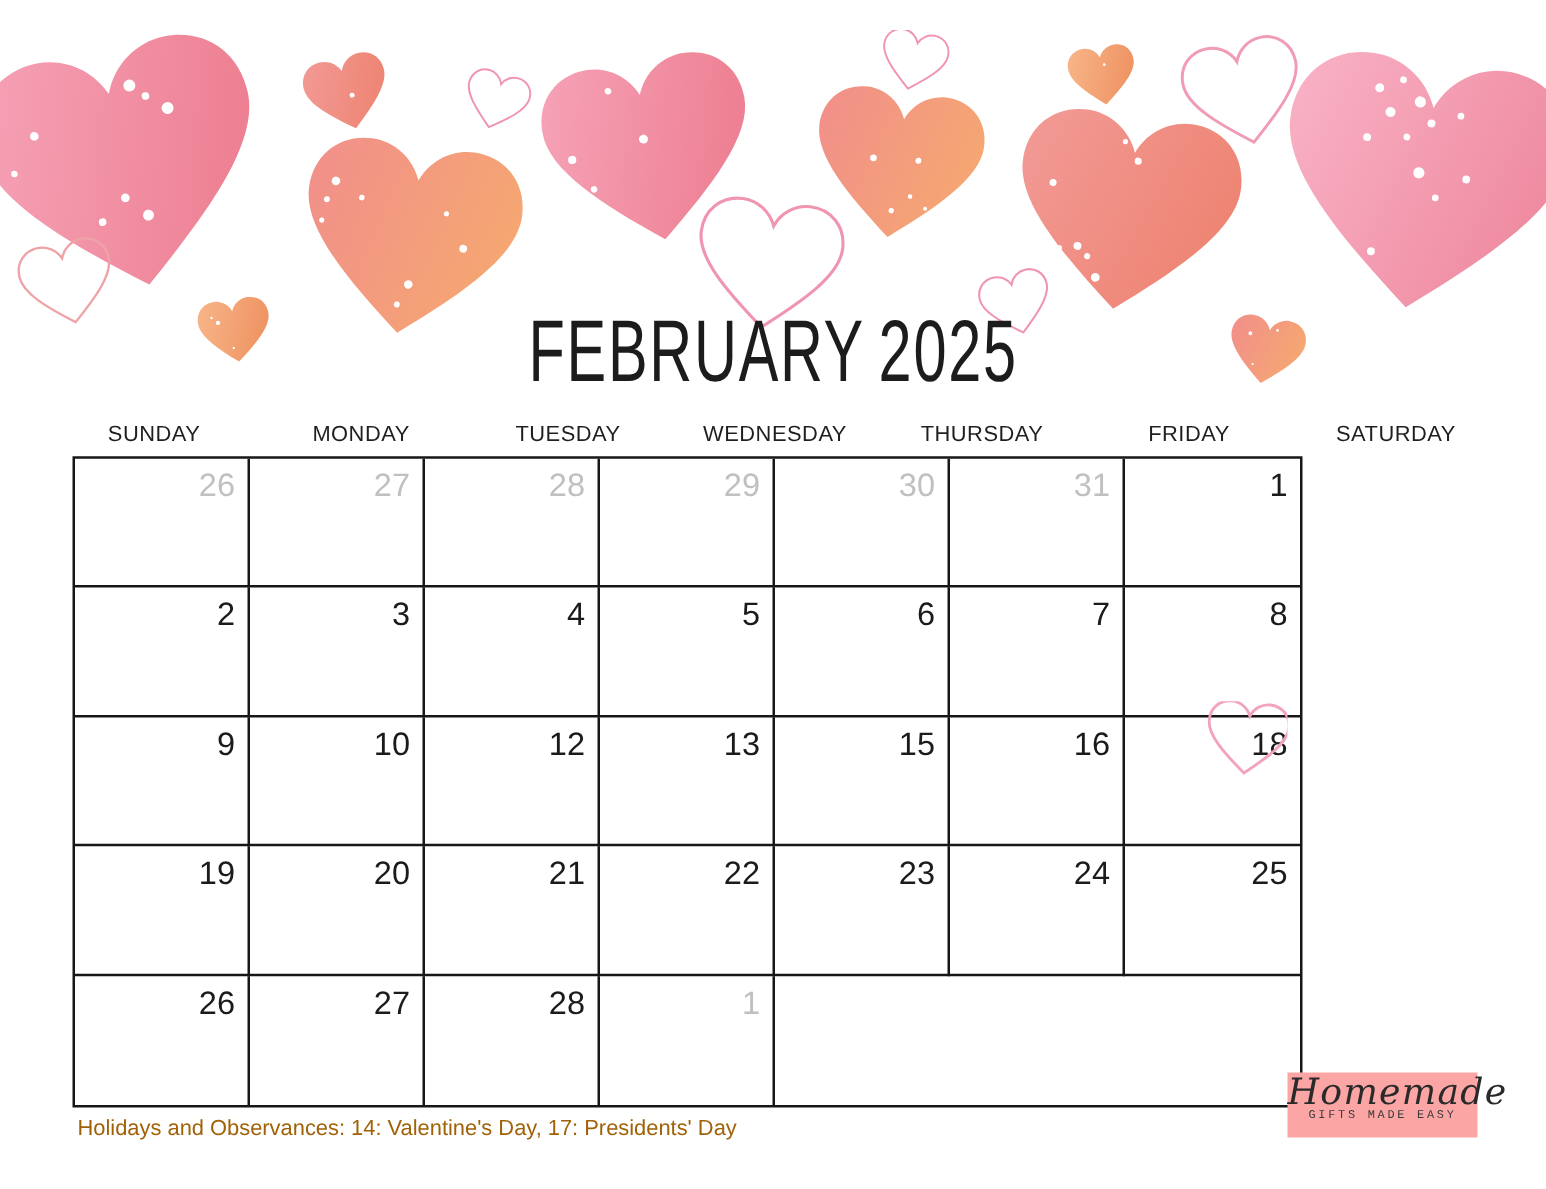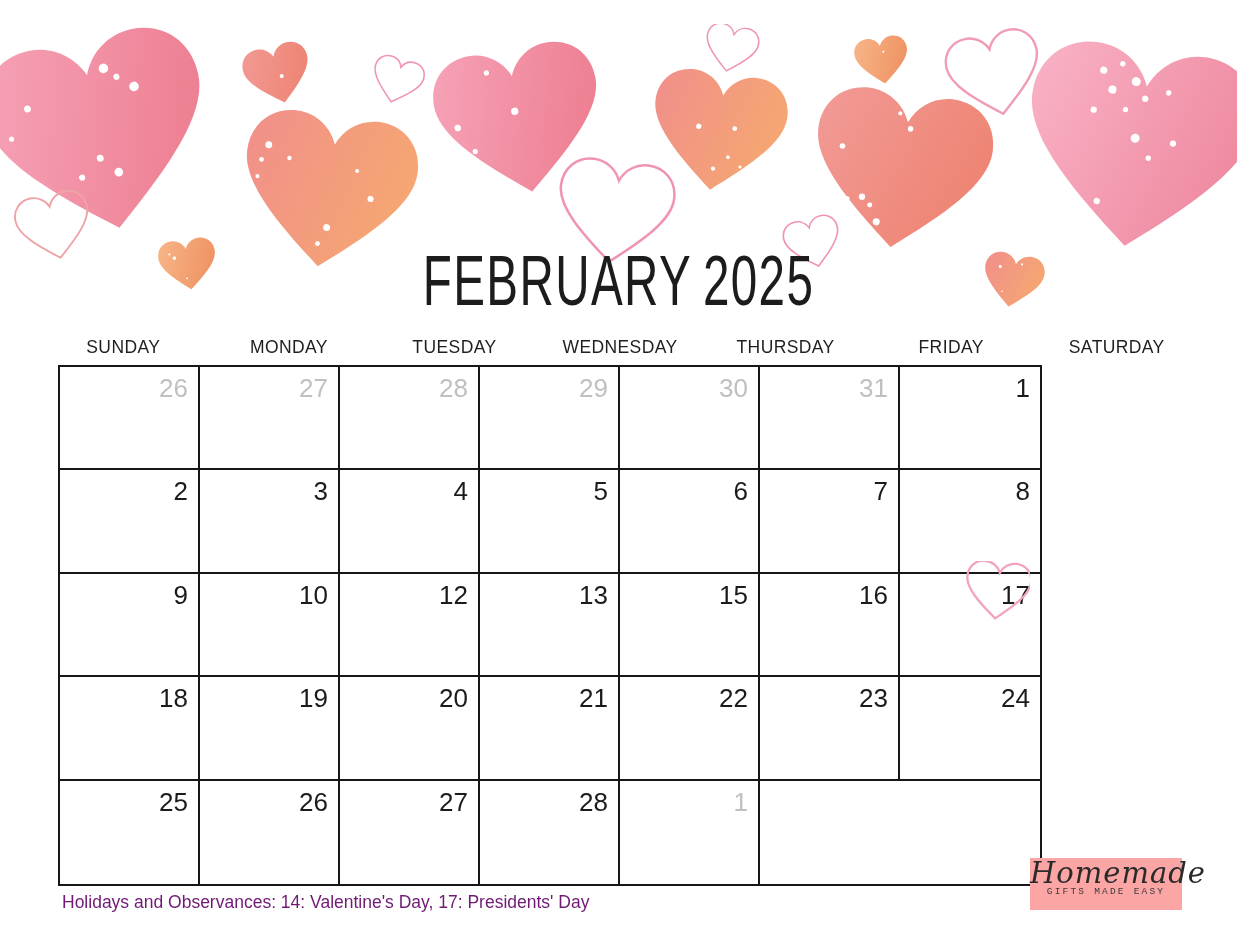--- a/index.html
+++ b/index.html
@@ -56,21 +56,21 @@
 
   
   #valentine-heart {
     position:absolute; left:966px; top:537px; width:64px; height:60px;
     z-index:5; pointer-events:none;
   }
 
   
   #footer-note {
     position:absolute; left:62px; top:868px;
-    font-size:17.5px; color:#701a75;
+    font-size:17.5px; color:#a16207;
   }
 
   
   #logo {
     position:absolute; left:1030px; top:834px; width:152px; height:52px;
     background:#fca5a5; z-index:6; text-align:center;
   }
   #logo-script {
     font-family:"DejaVu Serif", serif; font-style:italic;
     font-size:29px; line-height:30px; color:#2a2a2a; letter-spacing:1px;
@@ -301,23 +301,20 @@
         <span class="daynum">13</span>
       </div>
     <div class="cell">
         <span class="daynum">15</span>
       </div>
 
     <div class="cell">
         <span class="daynum">16</span>
       </div>
     <div class="cell">
-        <span class="daynum">17</span>
-      </div>
-    <div class="cell">
         <span class="daynum">18</span>
       </div>
     <div class="cell">
         <span class="daynum">19</span>
       </div>
     <div class="cell">
         <span class="daynum">20</span>
       </div>
     <div class="cell">
         <span class="daynum">21</span>

